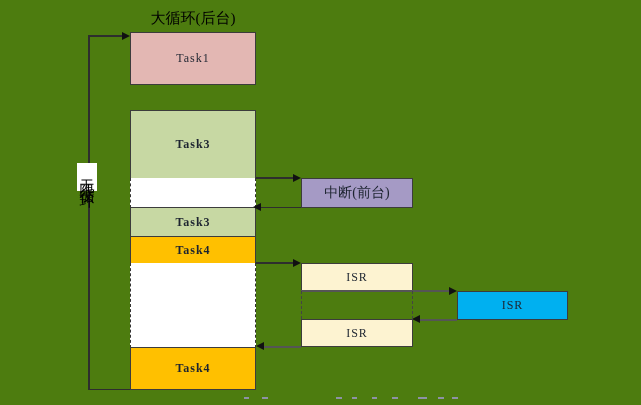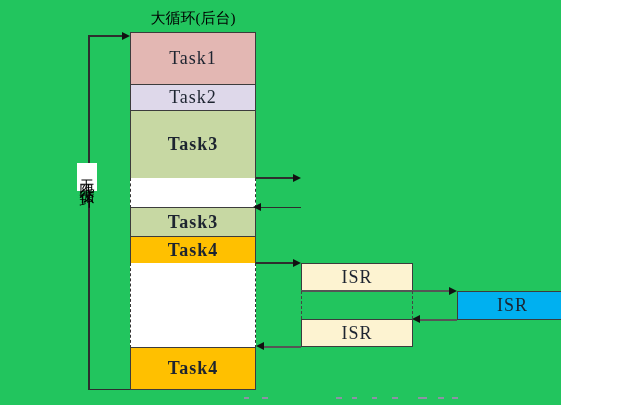--- a/index.html
+++ b/index.html
@@ -1,23 +1,23 @@
 <!DOCTYPE html>
 <html style="--task1: #e3b7b3; --task2: #ded8ea; --task3: #c7d8a3; --task4: #ffc000; --interrupt: #a59ac5; --isr: #fdf3d1; --isr_nested: #00b0f0;"><head>
 <meta charset="utf-8">
 <style>
   html,body{margin:0;padding:0;background:#ffffff;}
   #canvas{
-    position:relative;width:561px;height:405px;background:#22c55e;overflow:hidden;
+    position:relative;width:641px;height:405px;background:#4d7c0f;overflow:hidden;
     font-family:"Liberation Serif","DejaVu Serif",serif;color:#1d2430;
   }
   .box{
     position:absolute;box-sizing:border-box;border:1px solid #3c3c3c;
     display:flex;align-items:center;justify-content:center;
-    font-size:18px;letter-spacing:1px;
+    font-size:12px;letter-spacing:1px;
   }
   .cjk{font-size:14px;letter-spacing:0;}
   .t1{background:var(--task1);}
   .t2{background:var(--task2);}
   .t3{background:var(--task3);font-weight:bold;}
   .t4{background:var(--task4);font-weight:bold;}
   .intr{background:var(--interrupt);}
   .isr{background:var(--isr);}
   .isrn{background:var(--isr_nested);}
   .gapbox{
@@ -52,34 +52,34 @@
 
   <div class="title" style="left:130px;top:9px;width:126px;">大循环(后台)</div>
 
   <div class="vline" style="left:88px;top:35px;height:355px;"></div>
   <div class="hline" style="left:88px;top:35px;width:36px;"></div>
   <div class="ah-r" style="left:122px;top:31.5px;"></div>
   <div class="hline" style="left:88px;top:388.5px;width:43px;"></div>
   <div class="vtext" style="left:77px;top:163px;">无限循环</div>
 
   <div class="box t1" style="left:130px;top:32px;width:126px;height:53px;">Task1</div>
-  <div class="box t2" style="left:130px;top:84px;width:126px;height:27px;">Task2</div>
   <div class="box t3" style="left:130px;top:110px;width:126px;height:69px;">Task3</div>
 
   <div class="gapbox" style="left:130px;top:178px;width:126px;height:30px;"></div>
 
   <div class="box t3" style="left:130px;top:207px;width:126px;height:30px;">Task3</div>
   <div class="box t4" style="left:130px;top:236px;width:126px;height:28px;">Task4</div>
 
   <div class="gapbox" style="left:130px;top:263px;width:126px;height:85px;"></div>
 
   <div class="box t4" style="left:130px;top:347px;width:126px;height:43px;">Task4</div>
 
   <div class="hline" style="left:256px;top:177px;width:39px;"></div>
   <div class="ah-r" style="left:293px;top:173.5px;"></div>
+  <div class="box intr cjk" style="left:301px;top:178px;width:112px;height:30px;">中断(前台)</div>
   <div class="hline" style="left:261px;top:206.5px;width:40px;"></div>
   <div class="ah-l" style="left:253px;top:202.5px;"></div>
 
   <div class="hline" style="left:256px;top:262px;width:39px;"></div>
   <div class="ah-r" style="left:293px;top:258.5px;"></div>
   <div class="box isr" style="left:301px;top:263px;width:112px;height:28px;">ISR</div>
 
   <div class="hline gline" style="left:301px;top:290px;width:148px;"></div>
   <div class="ah-r" style="left:449px;top:286.5px;"></div>
   <div class="box isrn" style="left:457px;top:291px;width:111px;height:29px;">ISR</div>

